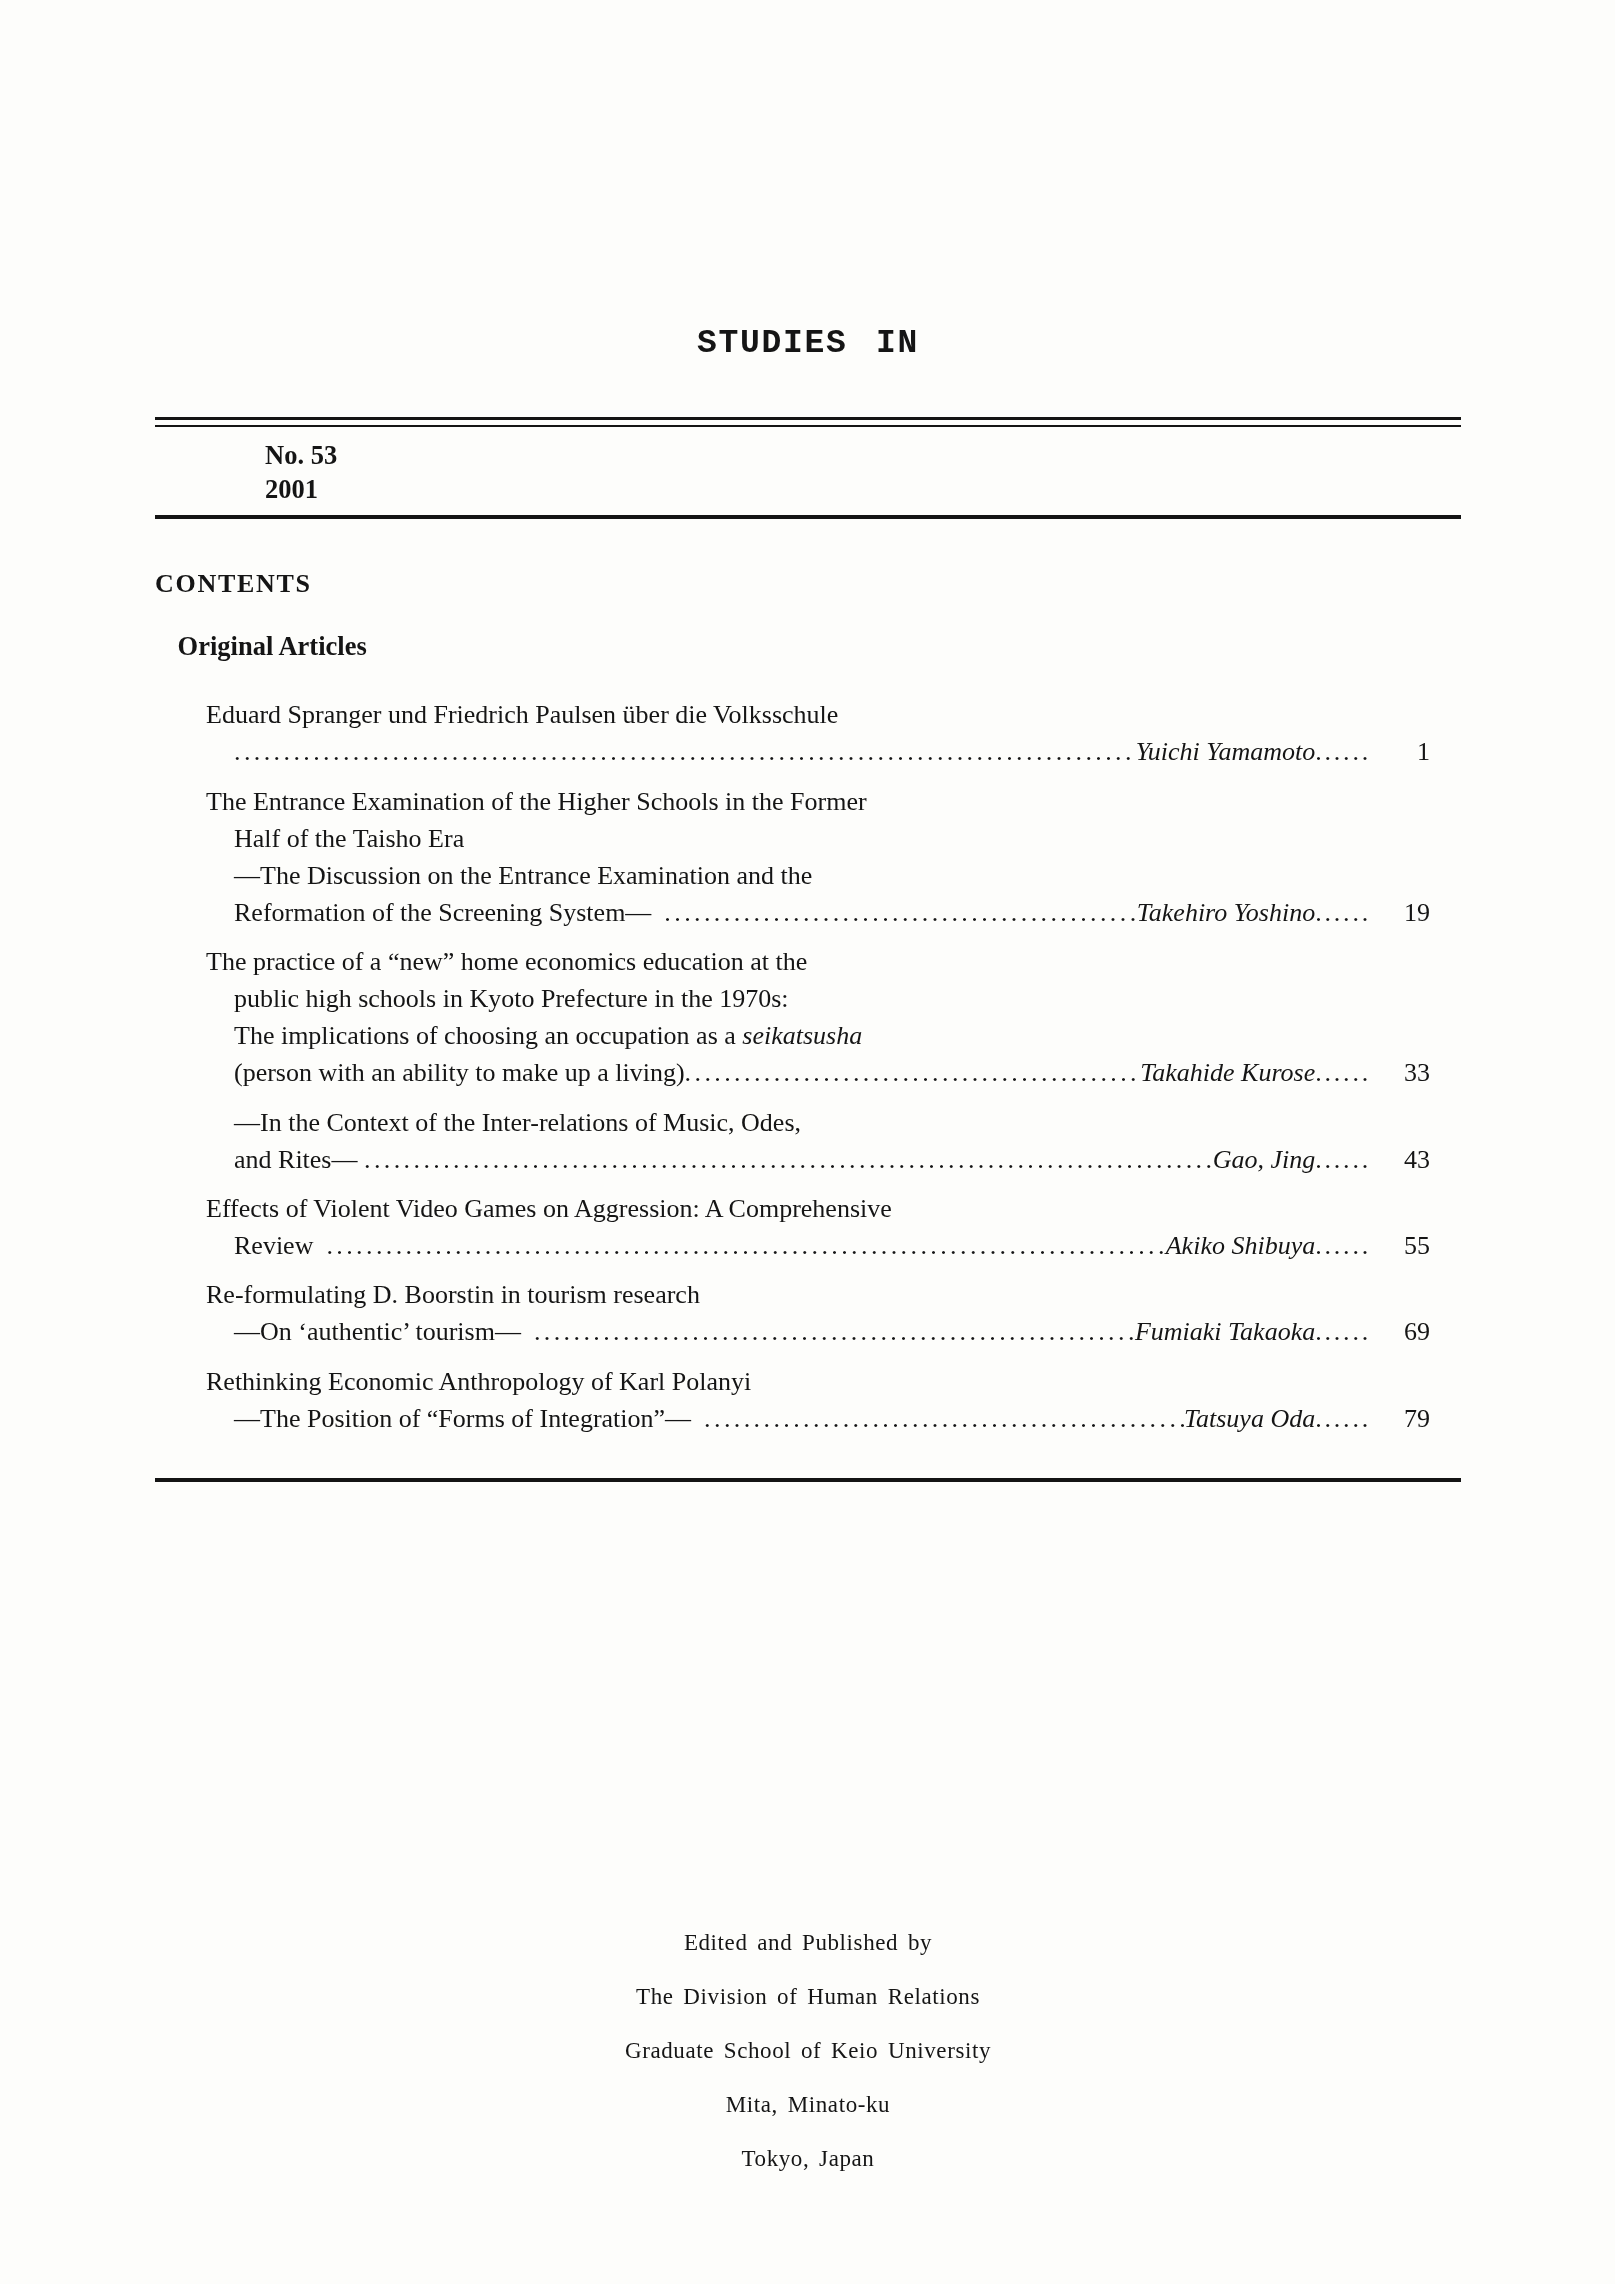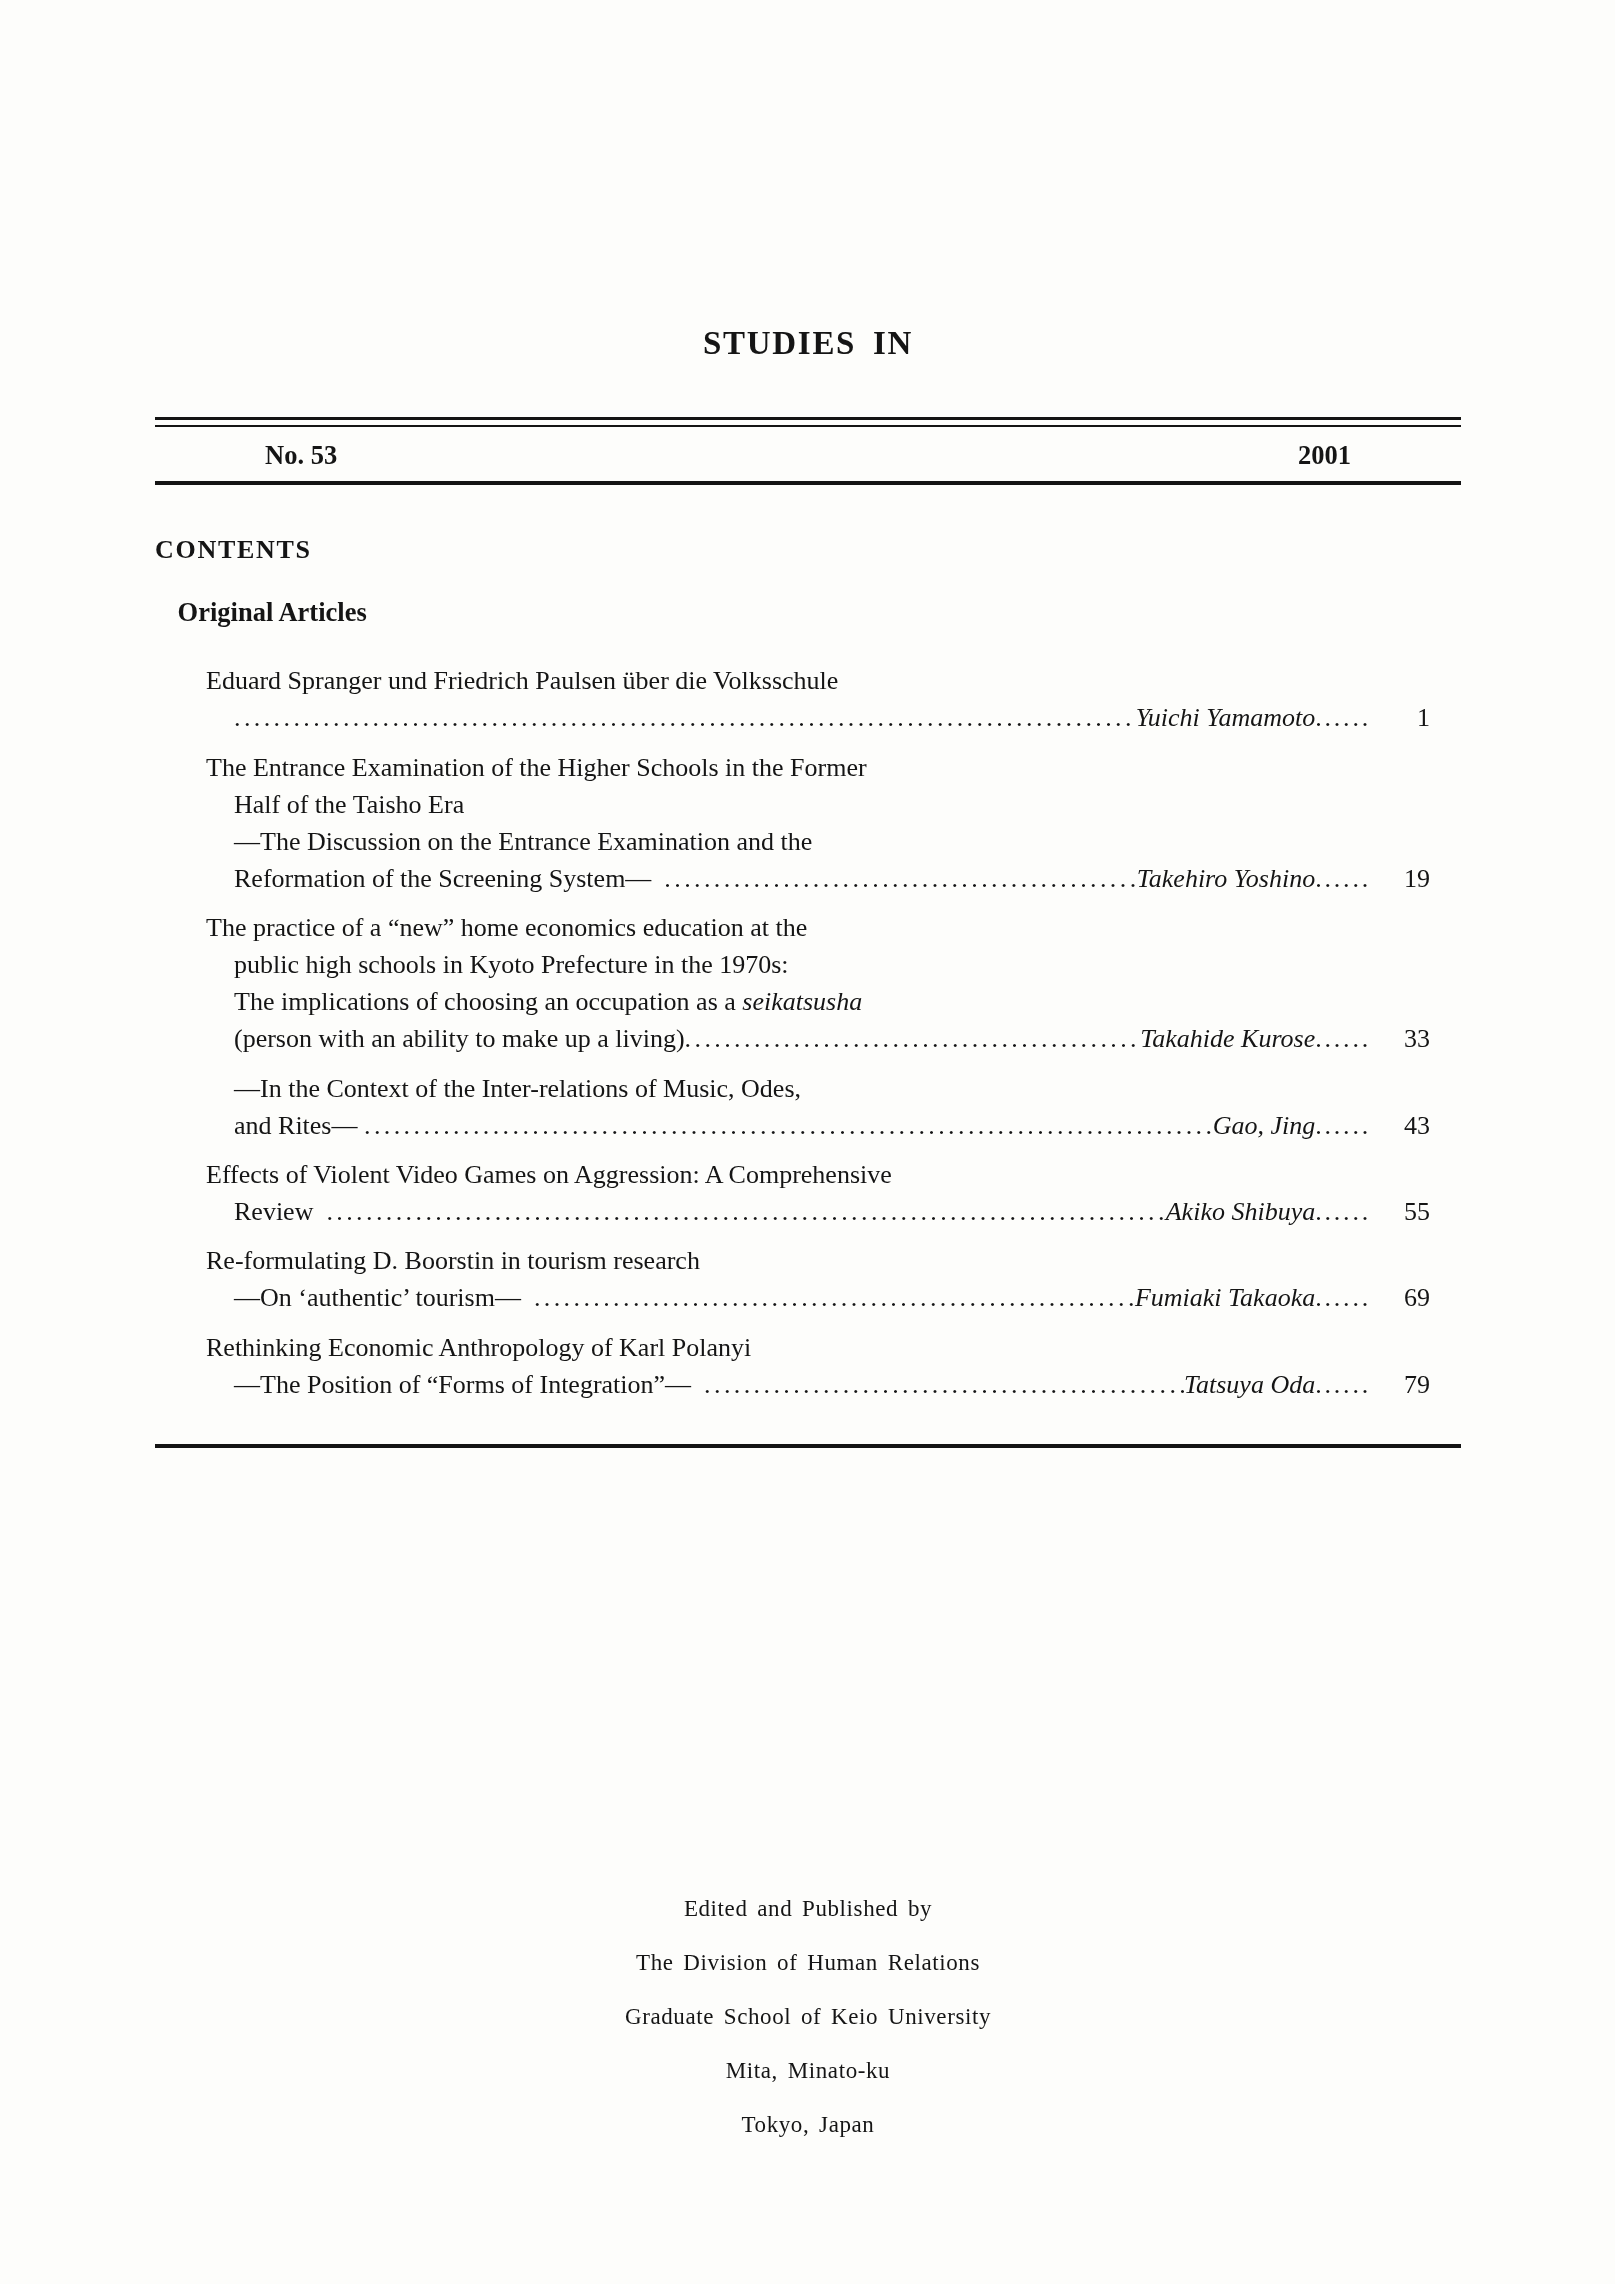--- a/index.html
+++ b/index.html
@@ -18,41 +18,42 @@
 
   
   .masthead { padding-top: 324px; text-align: center; }
   .title1, .title2 {
     font-size: 33px;
     font-weight: bold;
     letter-spacing: 1.7px;
     word-spacing: 6.8px;
     line-height: 39px;
   }
-  .title1 { margin-bottom: 54px; }
+  .title1 { margin-bottom: 54px; font-family: Liberation Mono, monospace; }
 
   
   .rule-double {
     margin-top: 52px;
     height: 5.1px;
     border-top: 3.4px solid #141414;
     border-bottom: 2.8px solid #141414;
   }
   .rule-single { height: 0; border-top: 4px solid #141414; }
   .rule-bottom { margin-top: 41px; height: 0; border-top: 4px solid #141414; }
 
   
   .issue-row {
     display: flex;
     justify-content: space-between;
     align-items: baseline;
     padding: 11.3px 110px 9px 110px;
     font-size: 26.5px;
     font-weight: bold;
     line-height: 34px;
+    flex-direction: column;
   }
 
   
   .contents-heading {
     margin-top: 48px;
     text-align: left;
     font-size: 26px;
     font-weight: bold;
     letter-spacing: 1.7px;
     line-height: 33px;

